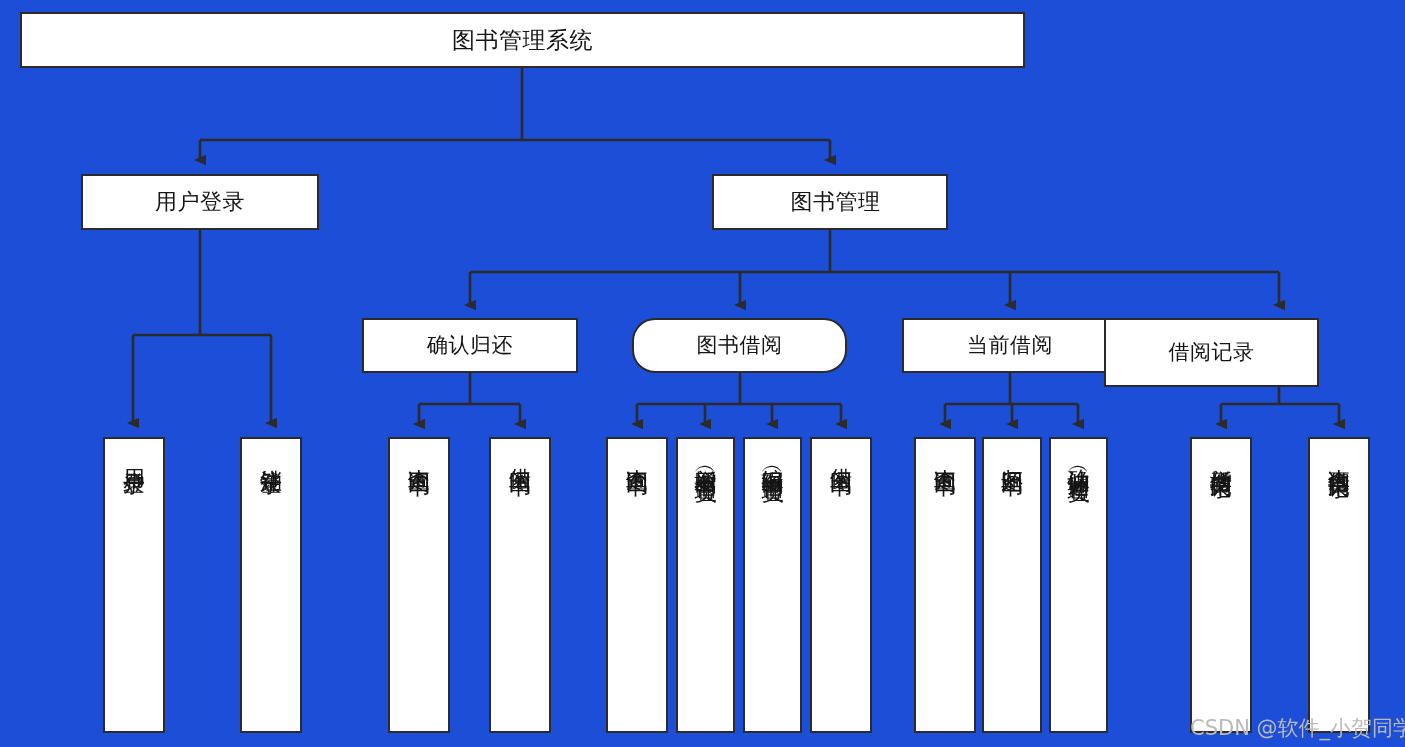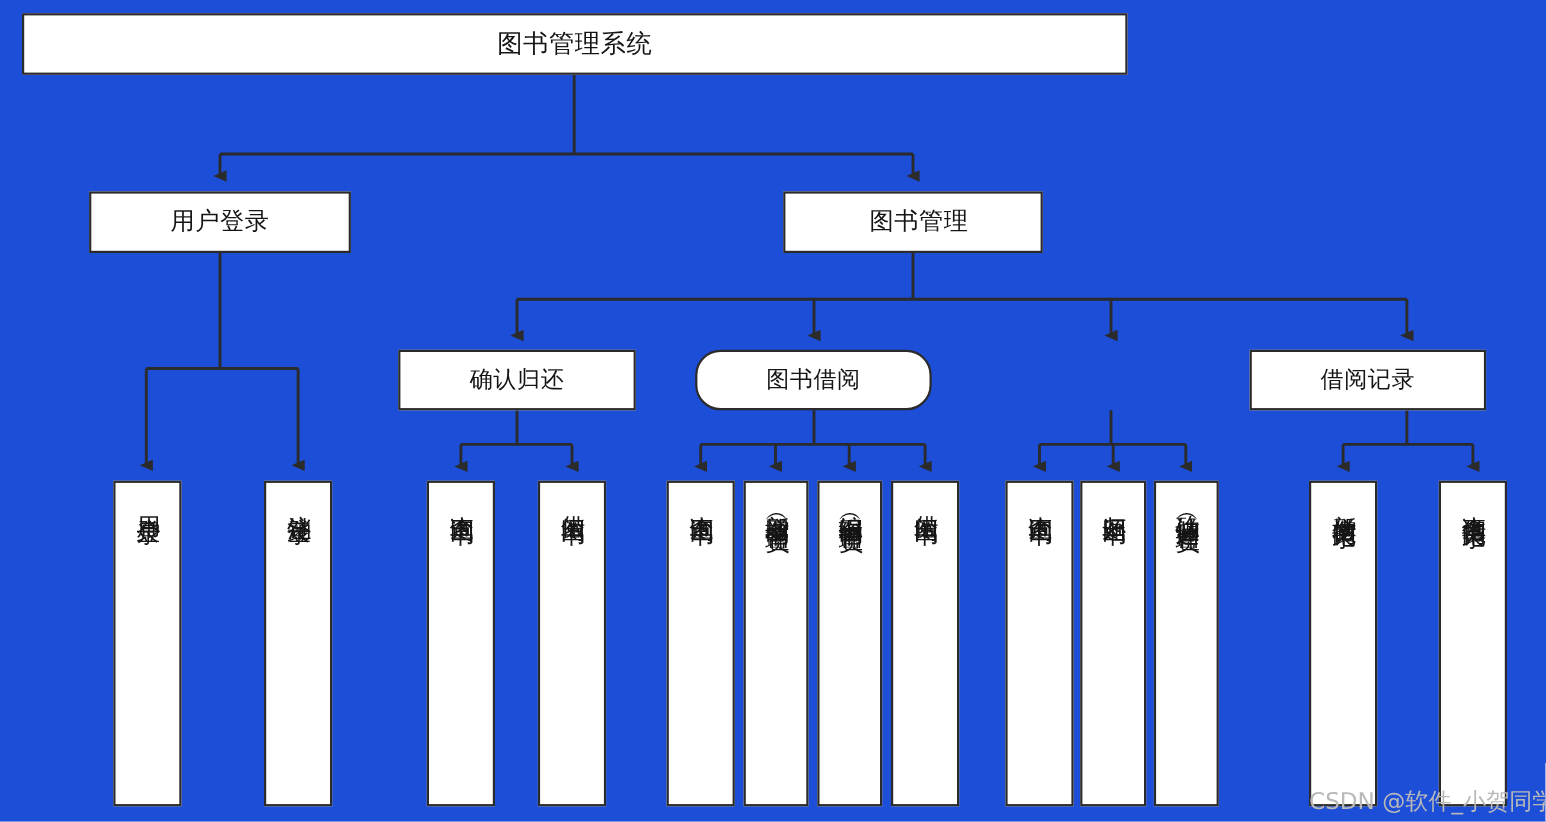--- a/index.html
+++ b/index.html
@@ -139,21 +139,24 @@
   <div class="node lvl2" style="left: 712px; top: 174px; width: 236px; height: 56px; border-color: rgb(43, 43, 43); color: rgb(21, 21, 21); padding-left: 11px;">
     <span class="node-label">图书管理</span>
   </div>
 
   <div class="node lvl3" style="left: 362px; top: 318px; width: 216px; height: 55px; border-color: rgb(43, 43, 43); color: rgb(21, 21, 21);">
     <span class="node-label">确认归还</span>
   </div>
   <div class="node lvl3" style="left: 632px; top: 318px; width: 215px; height: 55px; border-color: rgb(43, 43, 43); color: rgb(21, 21, 21); border-radius: 23px;">
     <span class="node-label">图书借阅</span>
   </div>
-  <div class="node lvl3" style="left: 1136px; top: 318px; width: 215px; height: 55px; border-color: rgb(43, 43, 43); color: rgb(21, 21, 21);">
+  <div class="node lvl3" style="left: 902px; top: 318px; width: 216px; height: 55px; border-color: rgb(43, 43, 43); color: rgb(21, 21, 21);">
+    <span class="node-label">当前借阅</span>
+  </div>
+  <div class="node lvl3" style="left: 1104px; top: 318px; width: 215px; height: 69px; border-color: rgb(43, 43, 43); color: rgb(21, 21, 21);">
     <span class="node-label">借阅记录</span>
   </div>
 
   <div class="node leaf" style="left: 103px; top: 437px; width: 62px; height: 296px; border-color: rgb(43, 43, 43); color: rgb(21, 21, 21);">
     <span class="node-label">用户登录</span>
   </div>
   <div class="node leaf" style="left: 240px; top: 437px; width: 62px; height: 296px; border-color: rgb(43, 43, 43); color: rgb(21, 21, 21);">
     <span class="node-label">注销登录</span>
   </div>
   <div class="node leaf" style="left: 388px; top: 437px; width: 62px; height: 296px; border-color: rgb(43, 43, 43); color: rgb(21, 21, 21);">

